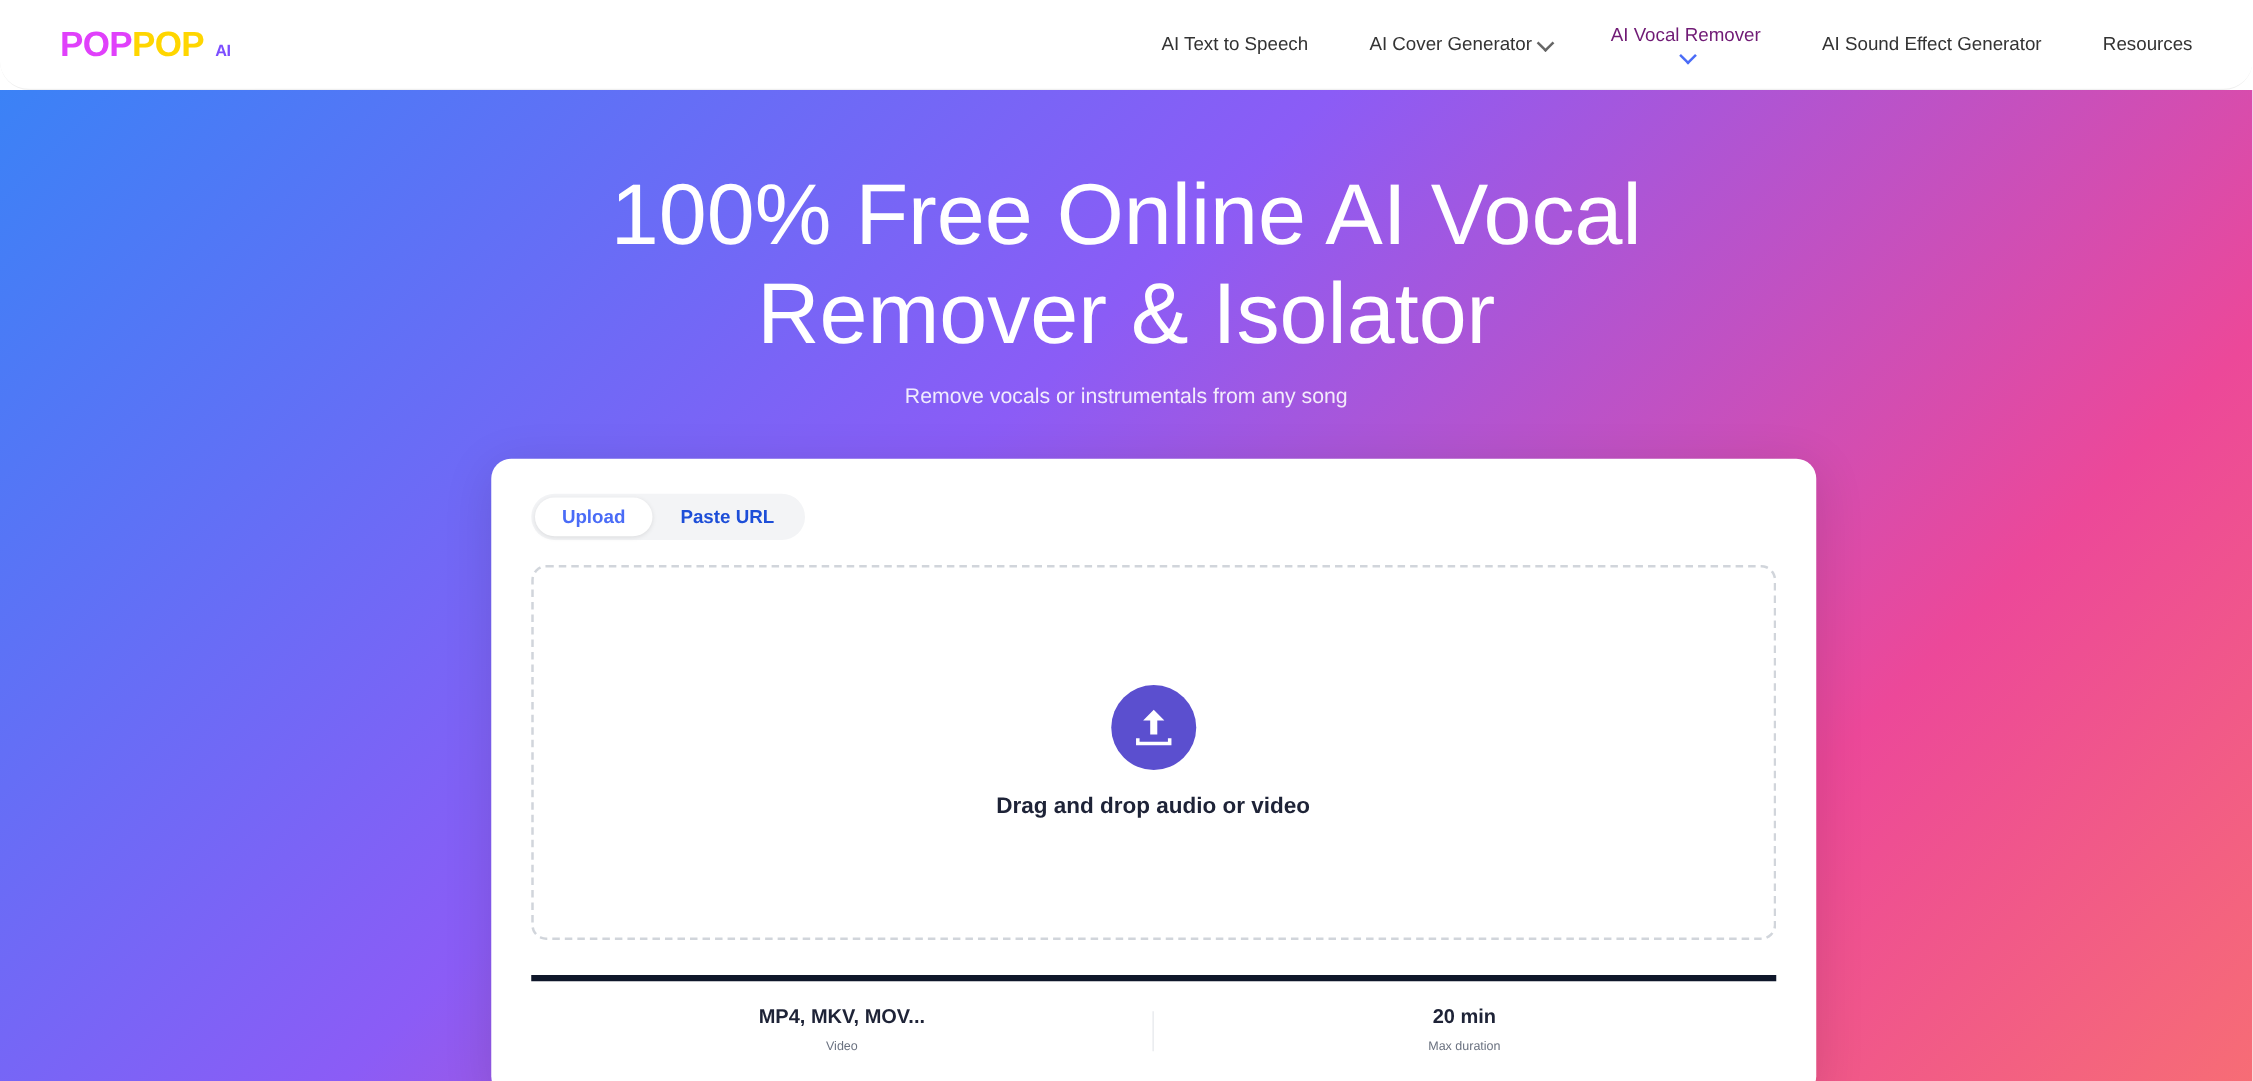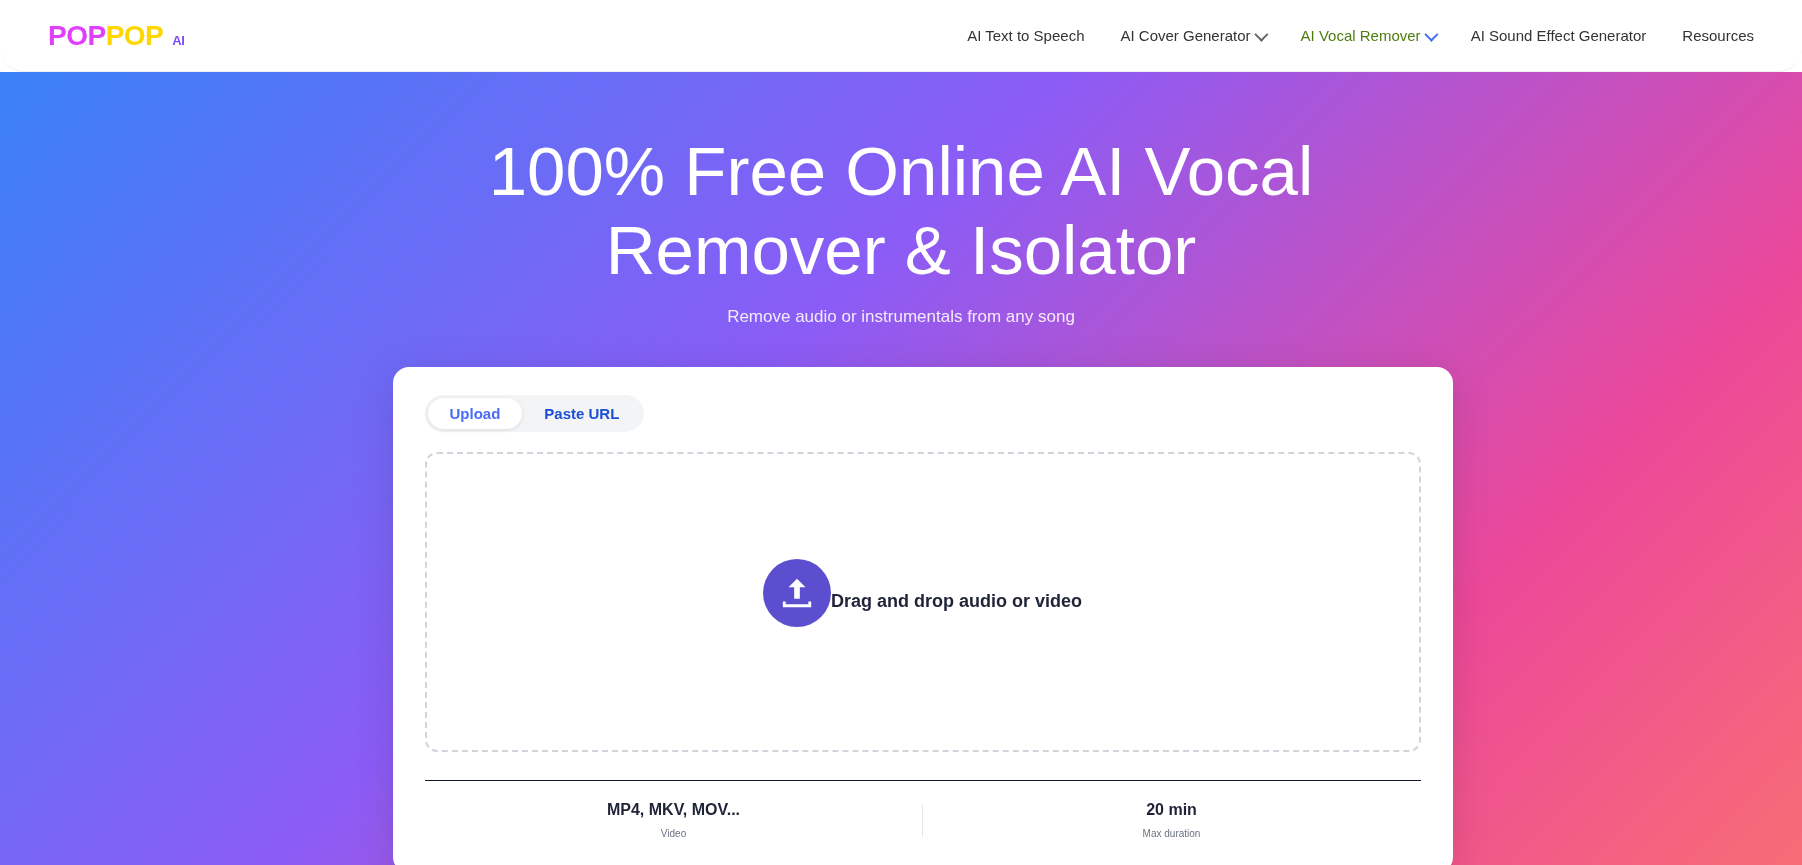--- a/index.html
+++ b/index.html
@@ -30,33 +30,33 @@
     .logo-ai {
       font-size: 13px;
       font-weight: 700;
       color: #7c4dff;
       vertical-align: super;
       margin-left: 9px;
     }
     .nav-links {
       display: flex;
       align-items: center;
-      gap: 36px;
+      gap: 49px;
       list-style: none;
     }
     .nav-links li a {
       text-decoration: none;
       color: #333;
       font-size: 15px;
       font-weight: 500;
       display: flex;
       align-items: center;
       gap: 4px;
     }
-    .nav-links li a.active { color: #4d7c0f; }
+    .nav-links li a.active { color: #701a75; flex-direction: column; }
     .chevron {
       display: inline-block;
       width: 10px;
       height: 10px;
       border-right: 2px solid #666;
       border-bottom: 2px solid #666;
       transform: rotate(45deg) translateY(-2px);
     }
 
     
@@ -123,20 +123,21 @@
       background: transparent;
       color: #1d4ed8;
     }
 
     
     .drop-zone {
       border: 2px dashed #d1d5db;
       border-radius: 12px;
       min-height: 300px;
       display: flex;
+      flex-direction: column;
       align-items: center;
       justify-content: center;
       cursor: pointer;
       margin-bottom: 0;
     }
     .upload-icon-wrap {
       width: 68px;
       height: 68px;
       background: #5b4fcf;
       border-radius: 50%;
@@ -155,21 +156,21 @@
       font-weight: 700;
       color: #1e2337;
     }
 
     
     .file-info-row {
       display: flex;
       justify-content: flex-end;
       align-items: stretch;
       margin-top: 28px;
-      border-top: 1px solid #0f172a;
+      border-top: 5px solid #0f172a;
       padding-top: 20px;
     }
     .file-info-item {
       flex: 1;
       text-align: center;
       padding: 0 16px;
       position: relative;
     }
     .file-info-item:not(:last-child)::after {
       content: '';
@@ -227,21 +228,21 @@
     <li>
       <a href="#">
         <span>Resources</span>
       </a>
     </li>
   </ul>
 </nav>
 
 <section class="hero">
   <h1 class="hero-title">100% Free Online AI Vocal Remover &amp; Isolator</h1>
-  <p class="hero-subtitle">Remove audio or instrumentals from any song</p>
+  <p class="hero-subtitle">Remove vocals or instrumentals from any song</p>
 
   <div class="upload-card">
 
     <div class="tab-bar">
       <button class="tab-btn active">Upload</button>
       <button class="tab-btn inactive">Paste URL</button>
     </div>
 
     <div class="drop-zone">
       <div class="upload-icon-wrap">

